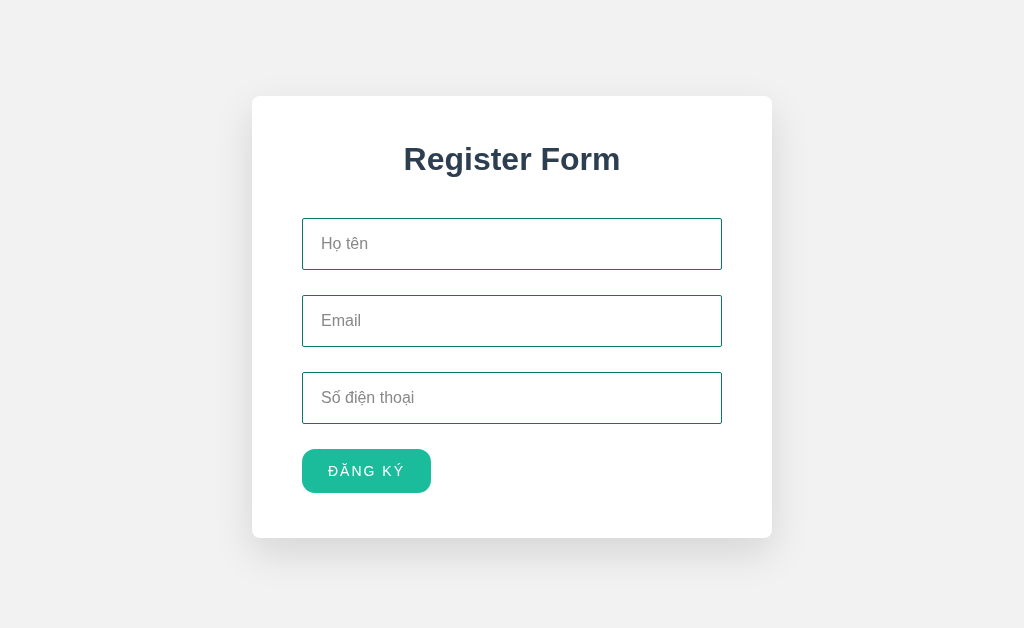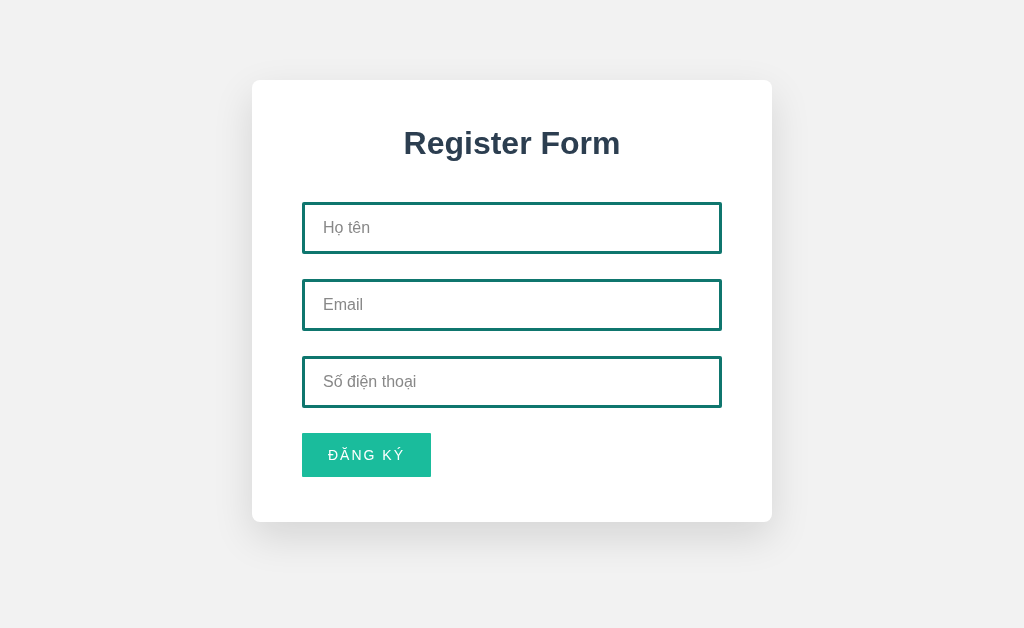--- a/index.html
+++ b/index.html
@@ -16,54 +16,55 @@
       justify-content: center;
       align-items: flex-start;
       padding-top: 80px;
     }
     .card {
       background-color: #ffffff;
       width: 520px;
       border-radius: 8px;
       box-shadow: 0 15px 40px rgba(0, 0, 0, 0.12);
       padding: 45px 50px 45px 50px;
+      margin-top: 16px;
     }
     .form-title {
       text-align: center;
       font-size: 32px;
       font-weight: 700;
       color: #2c3e50;
       margin-bottom: 40px;
     }
     .form-group {
       margin-bottom: 25px;
     }
     .form-input {
       width: 100%;
       height: 52px;
       padding: 0 18px;
       font-size: 16px;
       color: #333;
-      border: 3px solid #0f766e;
+      border: 1px solid #0f766e;
       border-radius: 2px;
       outline: none;
       font-family: inherit;
     }
     .form-input::placeholder {
       color: #888888;
     }
     .submit-button {
       background-color: #1abc9c;
       color: #ffffff;
       border: none;
       padding: 14px 26px;
       font-size: 14px;
       font-weight: 500;
       letter-spacing: 2px;
-      border-radius: 1px;
+      border-radius: 13px;
       cursor: pointer;
       text-transform: uppercase;
       font-family: inherit;
     }
   </style>
 </head>
 <body>
 
 <div class="card">
   <h1 class="form-title">Register Form</h1>

